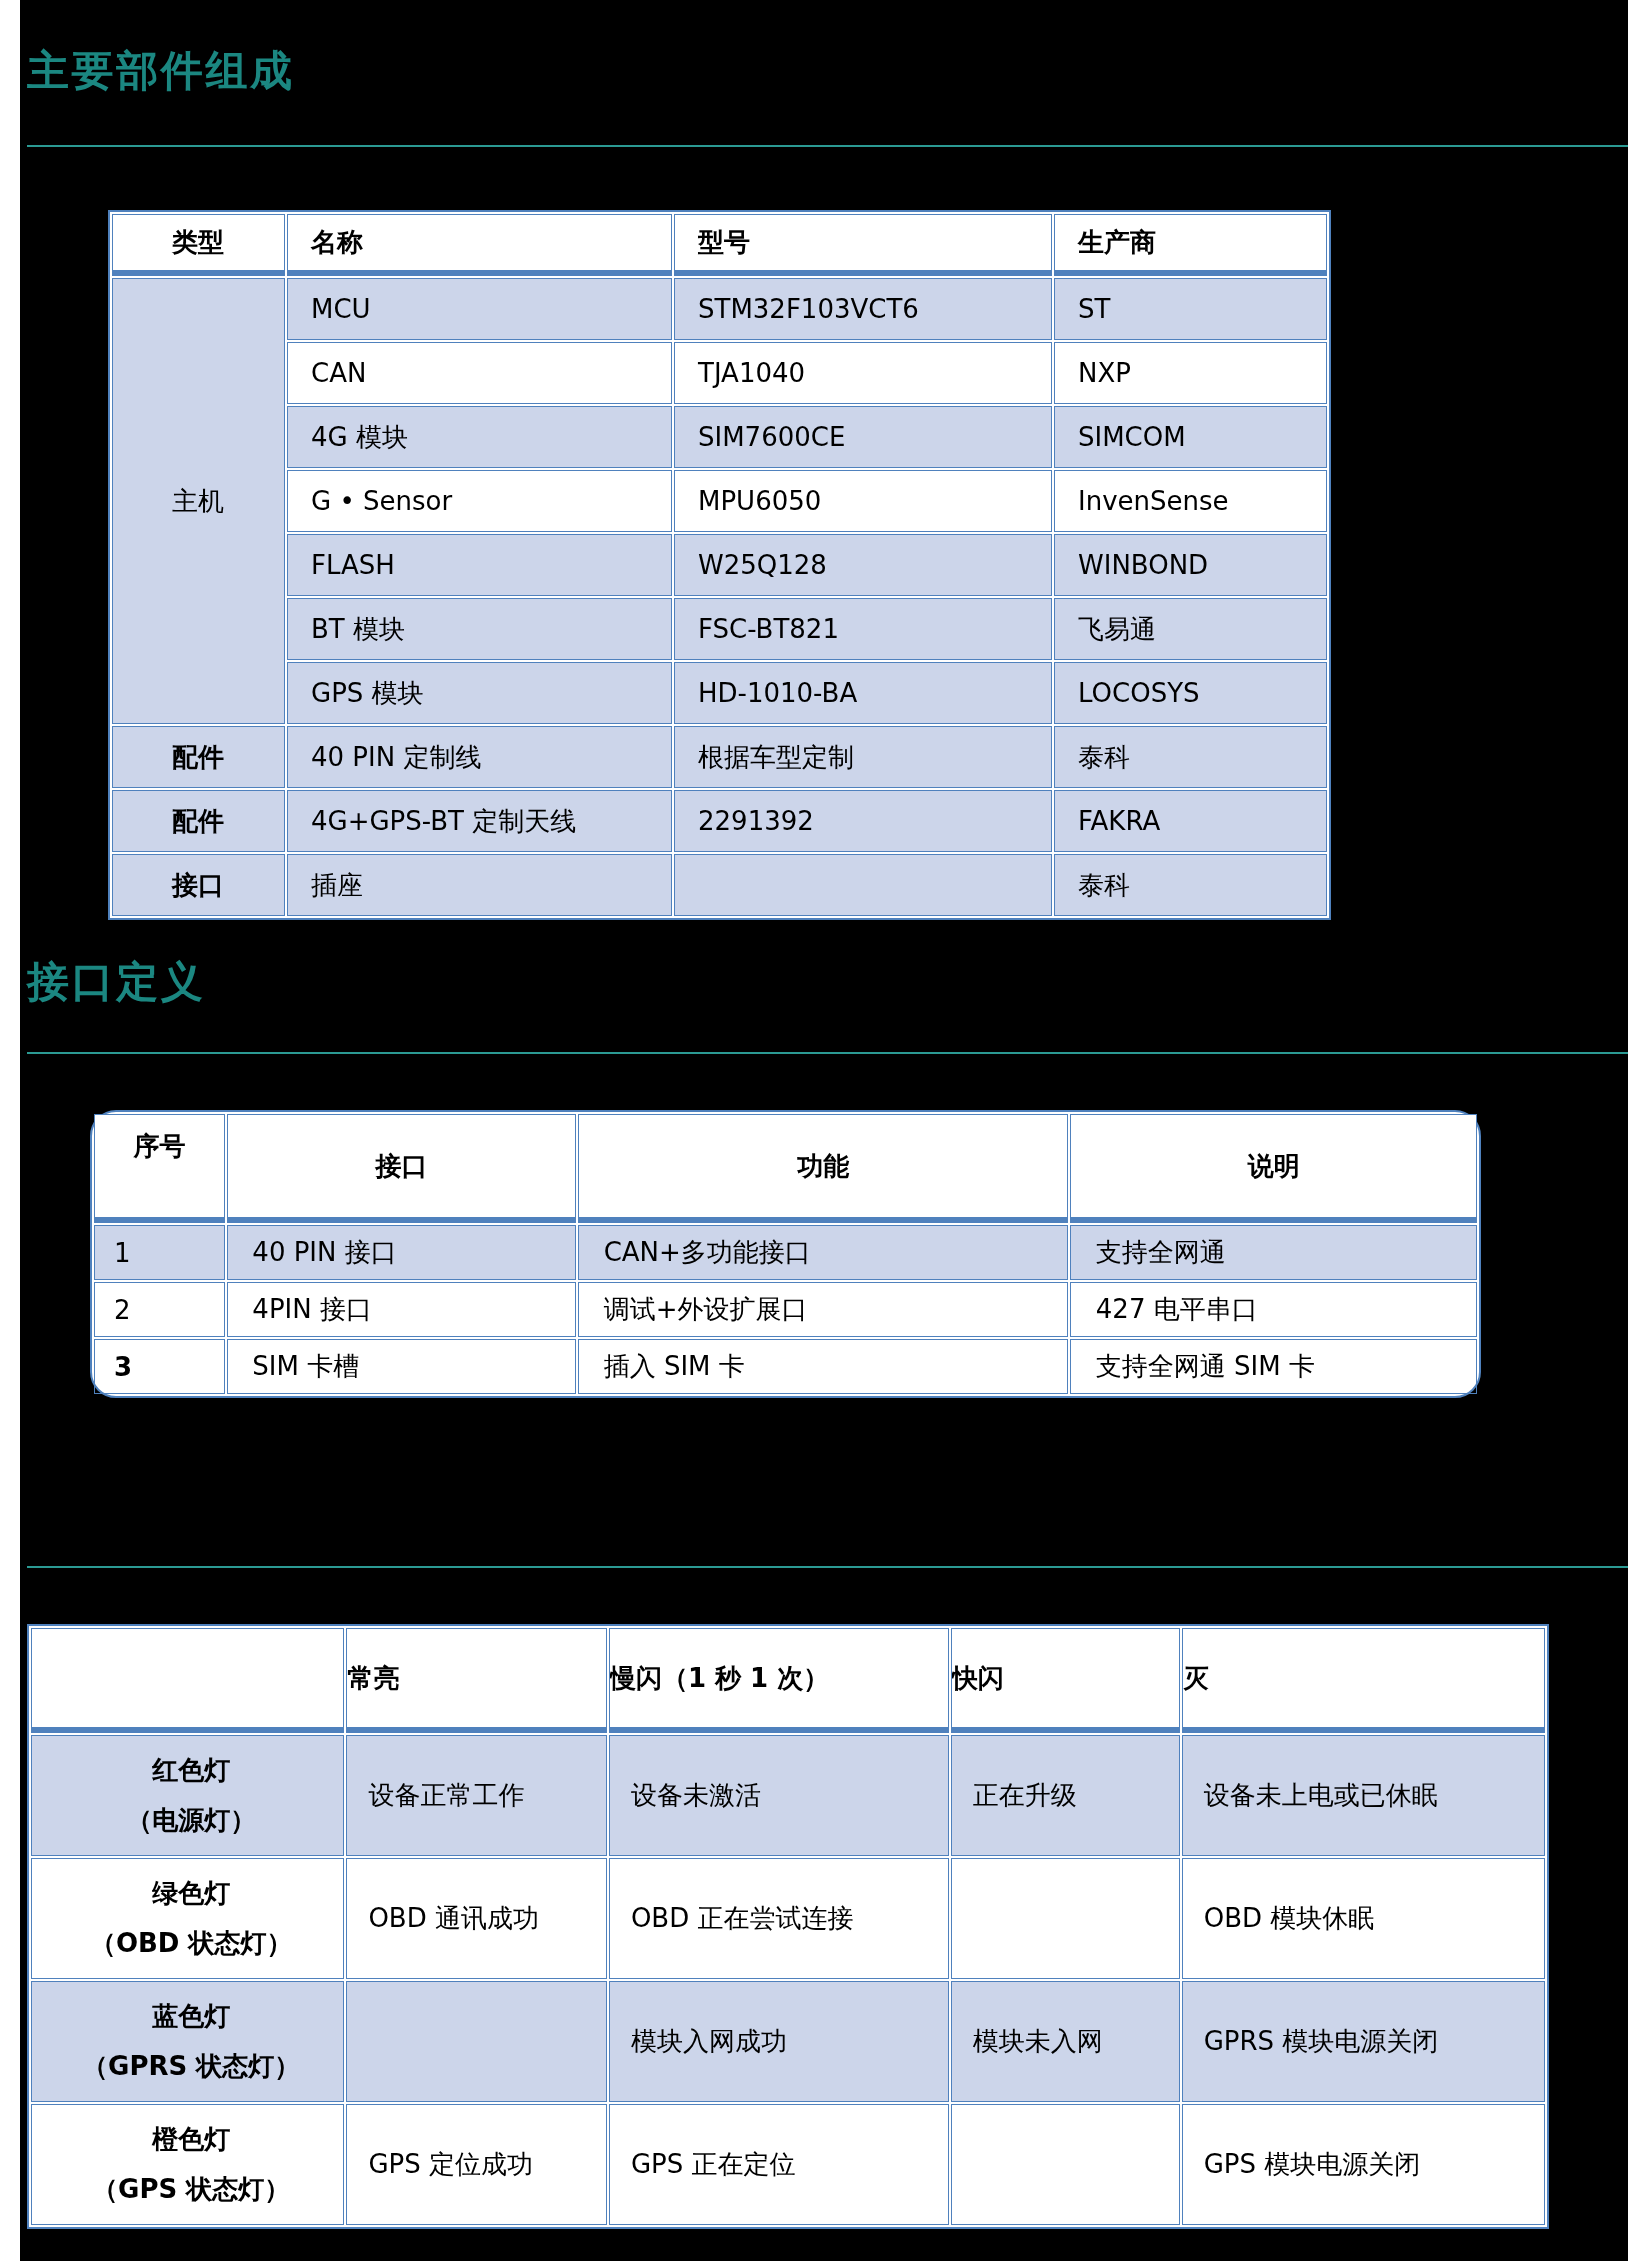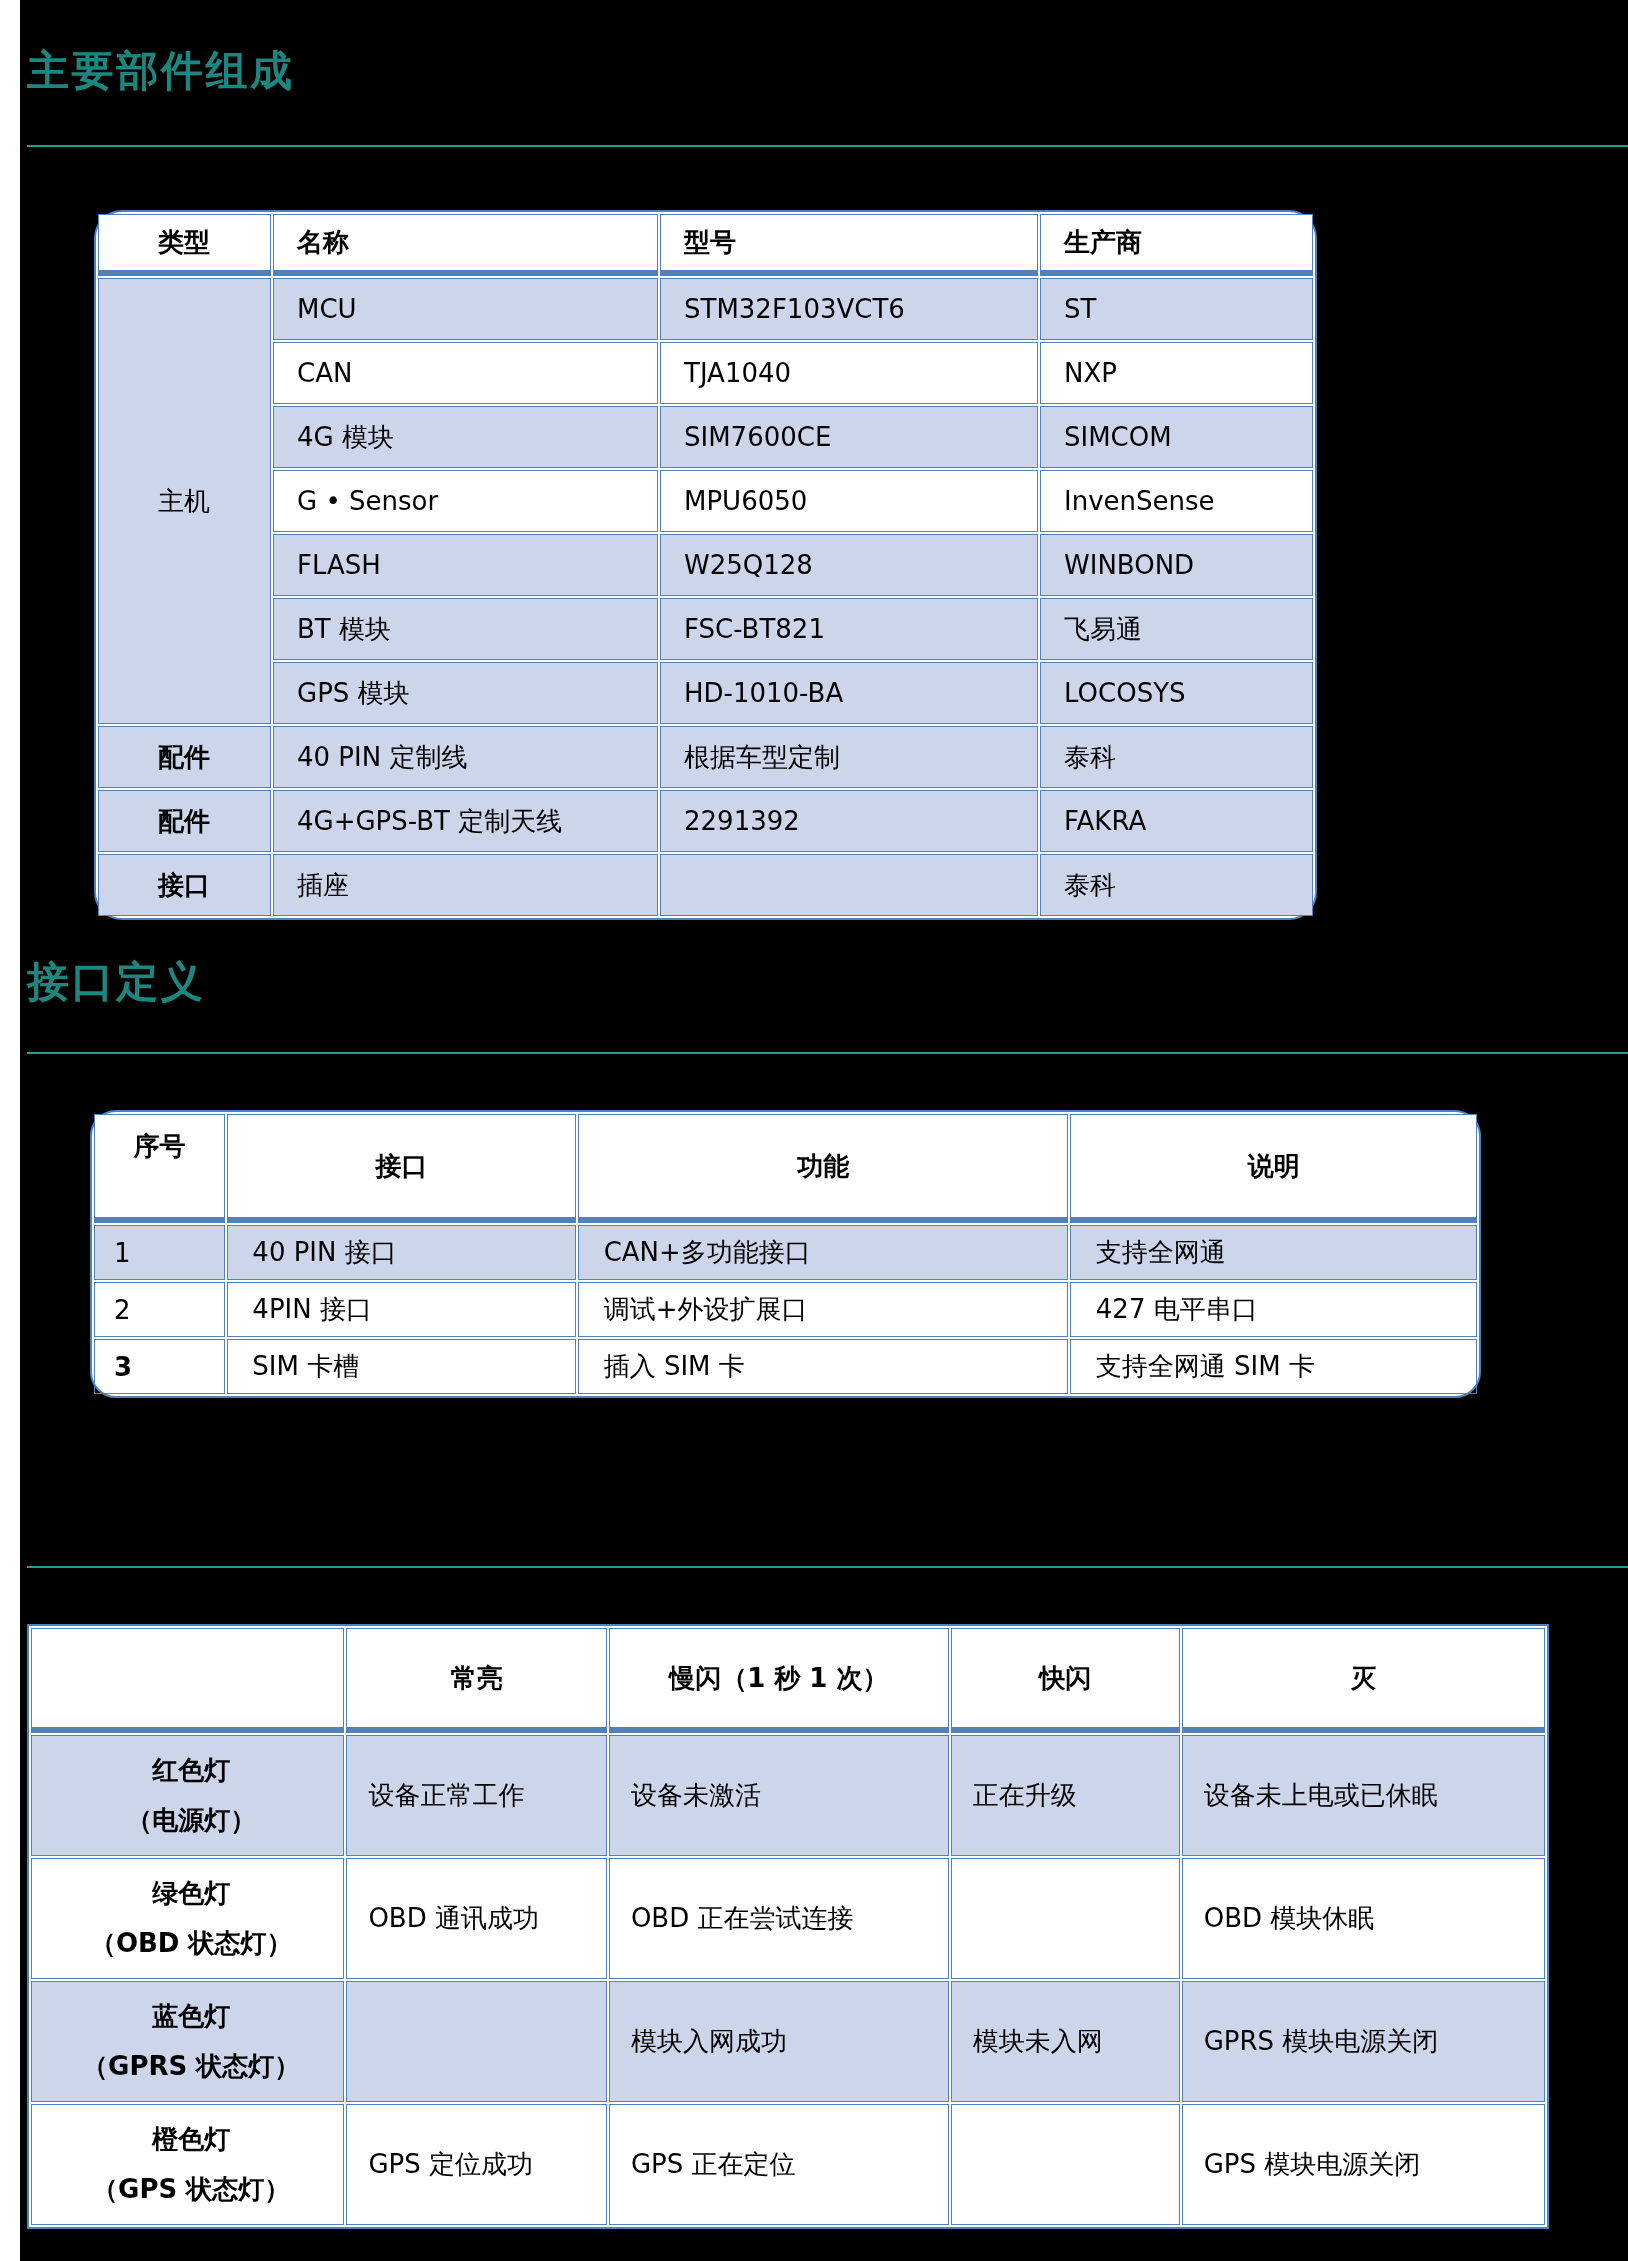--- a/index.html
+++ b/index.html
@@ -19,34 +19,34 @@
   #rule3 { top:1566px; }
 
   table { position:absolute; border-collapse:separate; border-spacing:2.6px;
           border:2.6px solid var(--tb); table-layout:fixed; background:#fff; }
   th, td { border:1.8px solid var(--tb); font-size:26px; vertical-align:middle;
            overflow:hidden; white-space:nowrap; }
   thead th { font-weight:bold; border-bottom:6.1px solid var(--tb); background:#fff; }
   tr.shaded td, td.c-type { background:var(--shade); }
   .b { font-weight:bold; }
 
-  #components { left:74px; top:210px; width:1076px;border-radius:28px; }
+  #components { left:88px; top:210px; width:1076px; }
   #components th { height:53px; text-align:left; padding-left:23px; }
   #components th.h-type { text-align:center; padding-left:0; }
   #components td { height:58px; padding-left:23px; }
   #components td.c-type { text-align:center; padding-left:0; }
 
   #interfaces { left:70px; top:1110px; width:1391px;border-radius:26px; }
   #interfaces thead th { height:88px; text-align:center; padding:0; }
   #interfaces th.h-no { vertical-align:top; padding-top:14px; }
   #interfaces td { height:51px; padding-left:24.5px; }
   #interfaces td.c-no { padding-left:19px; }
 
   #led { left:7px; top:1624px; width:1522px; }
-  #led thead th { height:98px; text-align:center; padding:0; }
+  #led thead th { height:98px; text-align:left; padding:0; }
   #led td { height:117px; padding-left:21px; }
   #led td.led-label { text-align:center; padding-left:8px; font-weight:bold; }
   #led td.led-label div { line-height:1.9; }
 </style>
 </head>
 <body>
 
 <div class="page">
 
   <h1 class="sec-title" id="t1-title">主要部件组成</h1>

